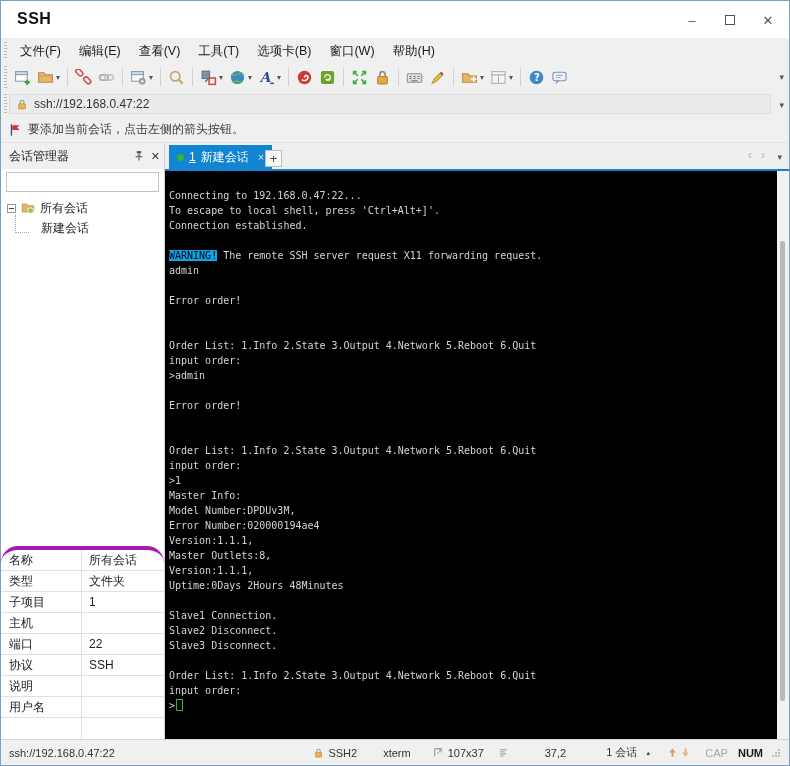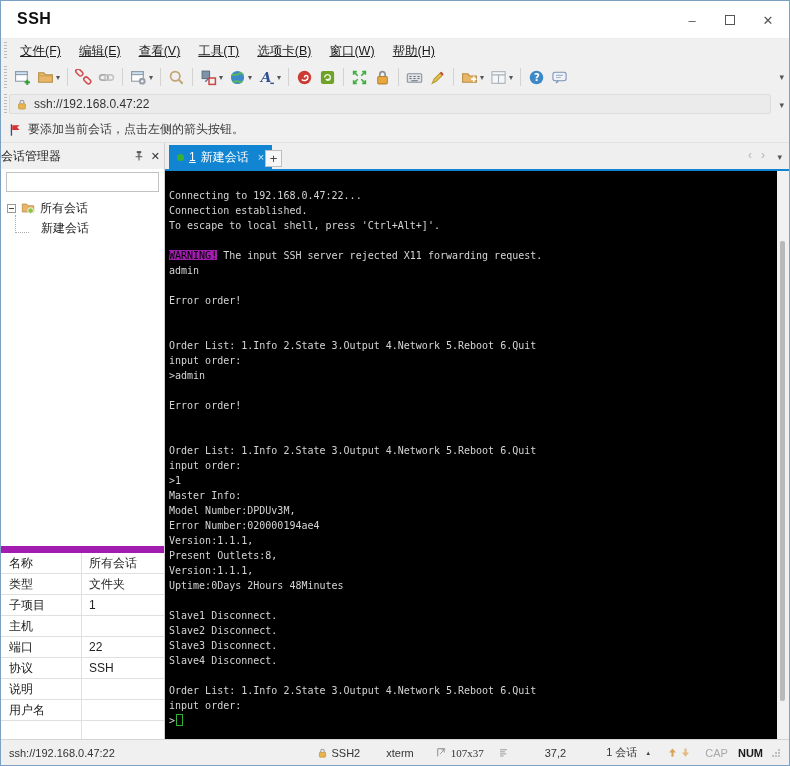--- a/index.html
+++ b/index.html
@@ -31,50 +31,50 @@
   
   #addressbar { position:absolute; top:90px; left:0; right:0; height:26px; background:#f0f0f0; }
   #address-field { position:absolute; left:8px; right:18px; top:3px; height:20px; background:#ebebeb; border:1px solid #dcdcdc; border-radius:2px; display:flex; align-items:center; padding-left:6px; gap:6px; color:#333; font-size:12px; }
   #address-caret { position:absolute; right:5px; top:9px; font-size:9px; color:#555; }
   
   #noticebar { position:absolute; top:116px; left:0; right:0; height:26px; background:#f0f0f0; border-bottom:1px solid #e2e2e2; display:flex; align-items:center; padding-left:8px; gap:6px; color:#3a3a3a; }
   
   #main { position:absolute; top:142px; left:0; right:0; bottom:26px; }
   
   #left-panel { position:absolute; left:0; top:0; width:164px; bottom:0; background:#fff; border-right:1px solid #cfcfcf; }
-  #panel-header { position:absolute; left:0; right:0; top:0; height:26px; background:#f0f0f0; display:flex; align-items:center; padding-left:0; color:#222; }
+  #panel-header { position:absolute; left:0; right:0; top:0; height:26px; background:#f0f0f0; display:flex; align-items:center; padding-left:8px; color:#222; }
   #panel-header .hdr-icons { position:absolute; right:4px; display:flex; gap:6px; align-items:center; }
   #search-box { position:absolute; left:5px; right:5px; top:29px; height:20px; background:#fff; border:1px solid #c2c2c2; display:flex; align-items:center; }
   #search-box input { flex:1; border:none; outline:none; height:16px; font-size:12px; padding-left:4px; background:transparent; }
   #search-box svg { margin-right:3px; }
   #tree { position:absolute; left:0; right:0; top:55px; }
   .tree-row { display:flex; align-items:center; height:20px; gap:4px; color:#222; }
   .expander { width:9px; height:9px; border:1px solid #999; margin-left:6px; position:relative; background:#fff; }
   .expander::after { content:""; position:absolute; left:1px; right:1px; top:3px; height:1px; background:#444; }
   .tree-connector { width:14px; height:18px; margin-left:14px; border-left:1px dotted #aaa; border-bottom:1px dotted #aaa; margin-bottom:8px; }
   
-  #props { position:absolute; left:0; right:0; top:403px; bottom:0; border-top:7px solid #a21caf; background:#fff; }
+  #props { position:absolute; left:0; right:0; top:403px; bottom:0; border-top:4px solid #a21caf; background:#fff;border-radius:17px; }
   .props-vline { position:absolute; left:80px; top:0; bottom:0; width:1px; background:#e0e0e0; }
   .prop-row { display:flex; height:21px; border-bottom:1px solid #e0e0e0; align-items:center; }
   .prop-label { width:80px; padding-left:8px; color:#222; }
   .prop-value { padding-left:8px; color:#222; }
   
   #tabstrip { position:absolute; left:164px; right:0; top:0; height:28px; background:#efefef; }
   #tabstrip .accent-line { position:absolute; left:0; right:0; bottom:0; height:2px; }
   #active-tab { position:absolute; left:4px; bottom:2px; height:24px; display:flex; align-items:center; gap:5px; padding:0 8px; color:#fff; }
   #tab-dot { width:7px; height:7px; border-radius:50%; background:#35b235; }
   #tab-index { text-decoration:underline; }
   #tab-close { color:#cfe6f5; font-size:11px; margin-left:4px; }
   #new-tab-btn { position:absolute; left:100px; bottom:4px; width:17px; height:17px; border:1px solid #bfbfbf; background:#f7f7f7; color:#444; display:flex; align-items:center; justify-content:center; font-size:13px; line-height:1; }
   #tab-scrolls { position:absolute; right:24px; top:5px; color:#b5b5b5; font-size:12px; display:flex; gap:9px; }
   #tab-menu-caret { position:absolute; right:7px; top:9px; font-size:9px; color:#555; }
   
   #terminal { position:absolute; left:164px; right:12px; top:28px; bottom:0; background:#000; overflow:hidden; padding:17px 0 16px 4px; }
   .term-line { font-family:"DejaVu Sans Mono","Liberation Mono",monospace; font-size:10px; line-height:15px; height:15px; color:#d4d4d4; white-space:pre; }
-  .seg-inverse { background:#a21caf; color:#000;text-decoration:underline; }
+  .seg-inverse { background:#0ea5e9; color:#000; }
   .seg-cursor { display:inline-block; width:7px; height:12px; border:1px solid #33b233; vertical-align:-2px; margin-left:1px; }
   
   #term-scrollbar { position:absolute; right:0; top:28px; width:12px; bottom:0; background:#f1f1f1; }
   #term-thumb { position:absolute; left:3px; width:5px; top:70px; height:460px; background:#b9b9b9; border-radius:2px; }
   
   #statusbar { position:absolute; left:0; right:0; bottom:0; height:26px; background:#f0f0f0; border-top:1px solid #d5d5d5; display:flex; align-items:center; font-size:11px; color:#333; }
   #sb-url { position:absolute; left:8px; }
   #sb-right { position:absolute; right:8px; display:flex; align-items:center; }
   .sb-item { display:flex; align-items:center; gap:4px; }
   .sb-gray { color:#a8a8a8; }
@@ -94,21 +94,21 @@
         <span class="max-glyph"></span>
       </div>
     <div class="win-btn">
         <span>✕</span>
       </div>
   </div>
 </div>
 
 <div id="menubar">
   <span class="drag-dots"></span>
-  <div id="menu-items" style="display:flex;text-decoration:underline;">
+  <div id="menu-items" style="display:flex;">
       <div class="menu-item">文件(F)</div>
       <div class="menu-item">编辑(E)</div>
       <div class="menu-item">查看(V)</div>
       <div class="menu-item">工具(T)</div>
       <div class="menu-item">选项卡(B)</div>
       <div class="menu-item">窗口(W)</div>
       <div class="menu-item">帮助(H)</div>
     </div>
 </div>
 
@@ -361,51 +361,50 @@
       </div>
     <div id="tab-scrolls">
       <span>‹</span>
       <span>›</span>
     </div>
     <span id="tab-menu-caret">▾</span>
   </div>
 
   <div id="terminal">
       <div class="term-line"><span>Connecting to 192.168.0.47:22...</span></div>
+      <div class="term-line"><span>To escape to local shell, press 'Ctrl+Alt+]'.</span></div>
       <div class="term-line"><span>Connection established.</span></div>
-      <div class="term-line"><span>To escape to local shell, press 'Ctrl+Alt+]'.</span></div>
-      <div class="term-line">&nbsp;</div>
-      <div class="term-line"><span class="seg-inverse">WARNING!</span><span> The input SSH server rejected X11 forwarding request.</span></div>
+      <div class="term-line">&nbsp;</div>
+      <div class="term-line"><span class="seg-inverse">WARNING!</span><span> The remote SSH server request X11 forwarding request.</span></div>
       <div class="term-line"><span>admin</span></div>
       <div class="term-line">&nbsp;</div>
       <div class="term-line"><span>Error order!</span></div>
       <div class="term-line">&nbsp;</div>
       <div class="term-line">&nbsp;</div>
       <div class="term-line"><span>Order List: 1.Info 2.State 3.Output 4.Network 5.Reboot 6.Quit</span></div>
       <div class="term-line"><span>input order:</span></div>
       <div class="term-line"><span>&gt;admin</span></div>
       <div class="term-line">&nbsp;</div>
       <div class="term-line"><span>Error order!</span></div>
       <div class="term-line">&nbsp;</div>
       <div class="term-line">&nbsp;</div>
       <div class="term-line"><span>Order List: 1.Info 2.State 3.Output 4.Network 5.Reboot 6.Quit</span></div>
       <div class="term-line"><span>input order:</span></div>
       <div class="term-line"><span>&gt;1</span></div>
       <div class="term-line"><span>Master Info:</span></div>
       <div class="term-line"><span>Model Number:DPDUv3M,</span></div>
       <div class="term-line"><span>Error Number:020000194ae4</span></div>
       <div class="term-line"><span>Version:1.1.1,</span></div>
-      <div class="term-line"><span>Present Outlets:8,</span></div>
+      <div class="term-line"><span>Master Outlets:8,</span></div>
       <div class="term-line"><span>Version:1.1.1,</span></div>
       <div class="term-line"><span>Uptime:0Days 2Hours 48Minutes</span></div>
       <div class="term-line">&nbsp;</div>
-      <div class="term-line"><span>Slave1 Disconnect.</span></div>
+      <div class="term-line"><span>Slave1 Connection.</span></div>
       <div class="term-line"><span>Slave2 Disconnect.</span></div>
       <div class="term-line"><span>Slave3 Disconnect.</span></div>
-      <div class="term-line"><span>Slave4 Disconnect.</span></div>
       <div class="term-line">&nbsp;</div>
       <div class="term-line"><span>Order List: 1.Info 2.State 3.Output 4.Network 5.Reboot 6.Quit</span></div>
       <div class="term-line"><span>input order:</span></div>
       <div class="term-line"><span>&gt;</span><span class="seg-cursor"></span></div>
     </div>
   <div id="term-scrollbar">
     <div id="term-thumb"></div>
   </div>
 </div>
 
@@ -415,21 +414,21 @@
     <span class="sb-item">
       <svg width="11" height="12" viewBox="0 0 16 16">
           <rect x="3.5" y="7" width="9" height="7" rx="1" fill="#e9b44c" stroke="#c08f33"></rect>
           <path d="M5.5 7V5a2.5 2.5 0 0 1 5 0v2" fill="none" stroke="#9aa0a6" stroke-width="1.6"></path>
         </svg>
       <span>SSH2</span>
     </span>
     <span class="sb-item" style="margin-left:26px;">
         <span>xterm</span>
       </span>
-    <span class="sb-item" style="margin-left:22px;font-family:Liberation Serif, serif;">
+    <span class="sb-item" style="margin-left:22px;">
       <svg width="11" height="11" viewBox="0 0 16 16">
           <path d="M2.5 13.5v-11h11" fill="none" stroke="#8a8a8a" stroke-width="1.4"></path>
           <path d="M6 10l6-6M12 4v4M12 4H8" fill="none" stroke="#8a8a8a" stroke-width="1.2"></path>
         </svg>
       <span>107x37</span>
     </span>
     <span class="sb-item" style="margin-left:14px;gap:36px;">
       <svg width="11" height="11" viewBox="0 0 16 16">
           <path d="M3 4h10M3 7h7M3 10h9M3 13h5" stroke="#8a8a8a" stroke-width="1.2"></path>
         </svg>

